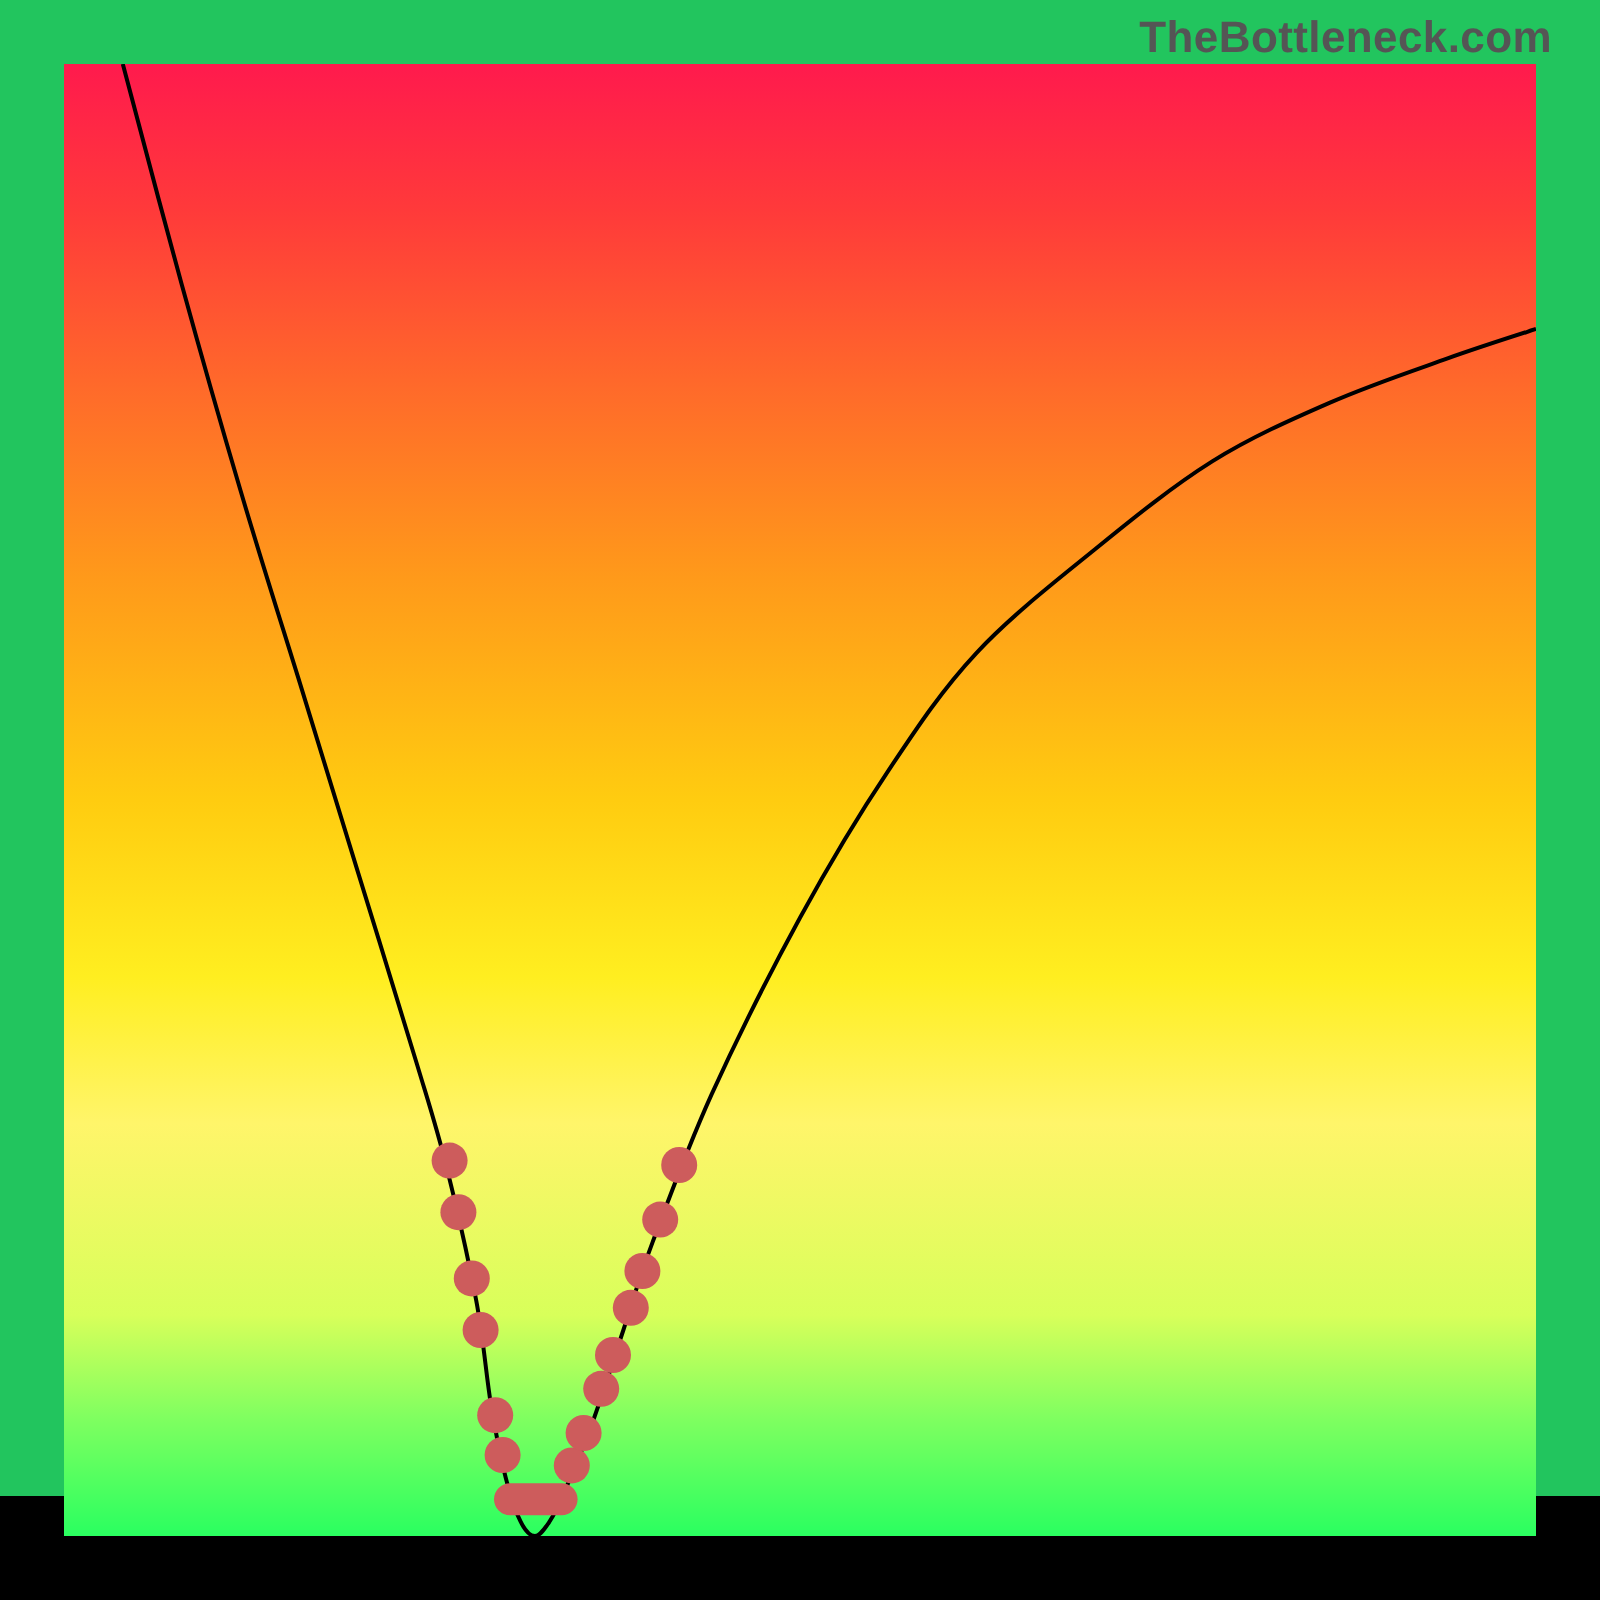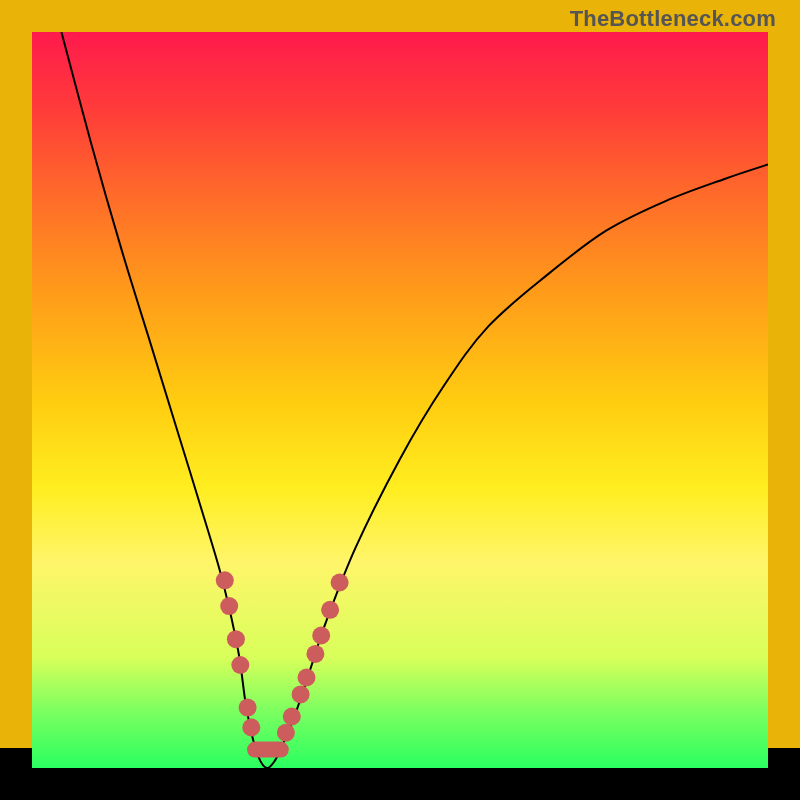--- a/index.html
+++ b/index.html
@@ -7,21 +7,21 @@
     padding: 0;
     width: 800px;
     height: 800px;
     overflow: hidden;
     background: #000;
   }
   .frame {
     position: relative;
     width: 800px;
     height: 748px;
-    background: #eab308;
+    background: #22c55e;
   }
   .gradient {
     position: absolute;
     left: 32px;
     top: 32px;
     width: 736px;
     height: 736px;
     background: linear-gradient(to bottom,
       #ff1a4d 0%,
       #ff3a3a 10%,

